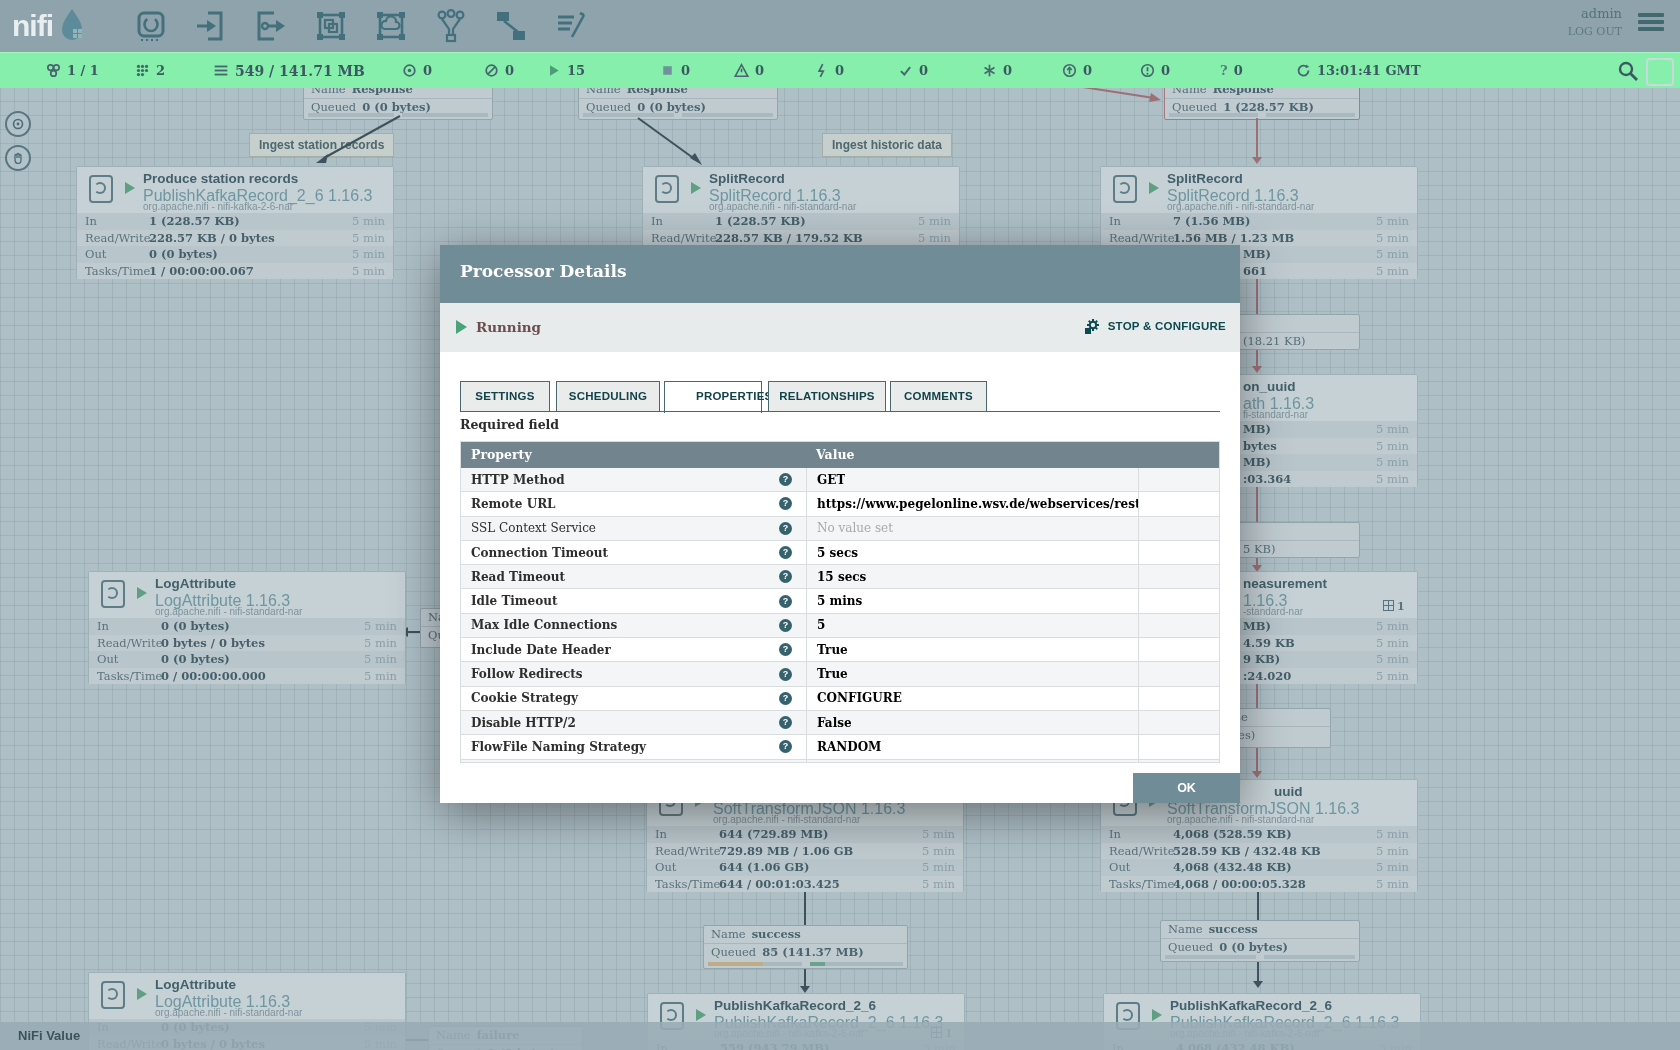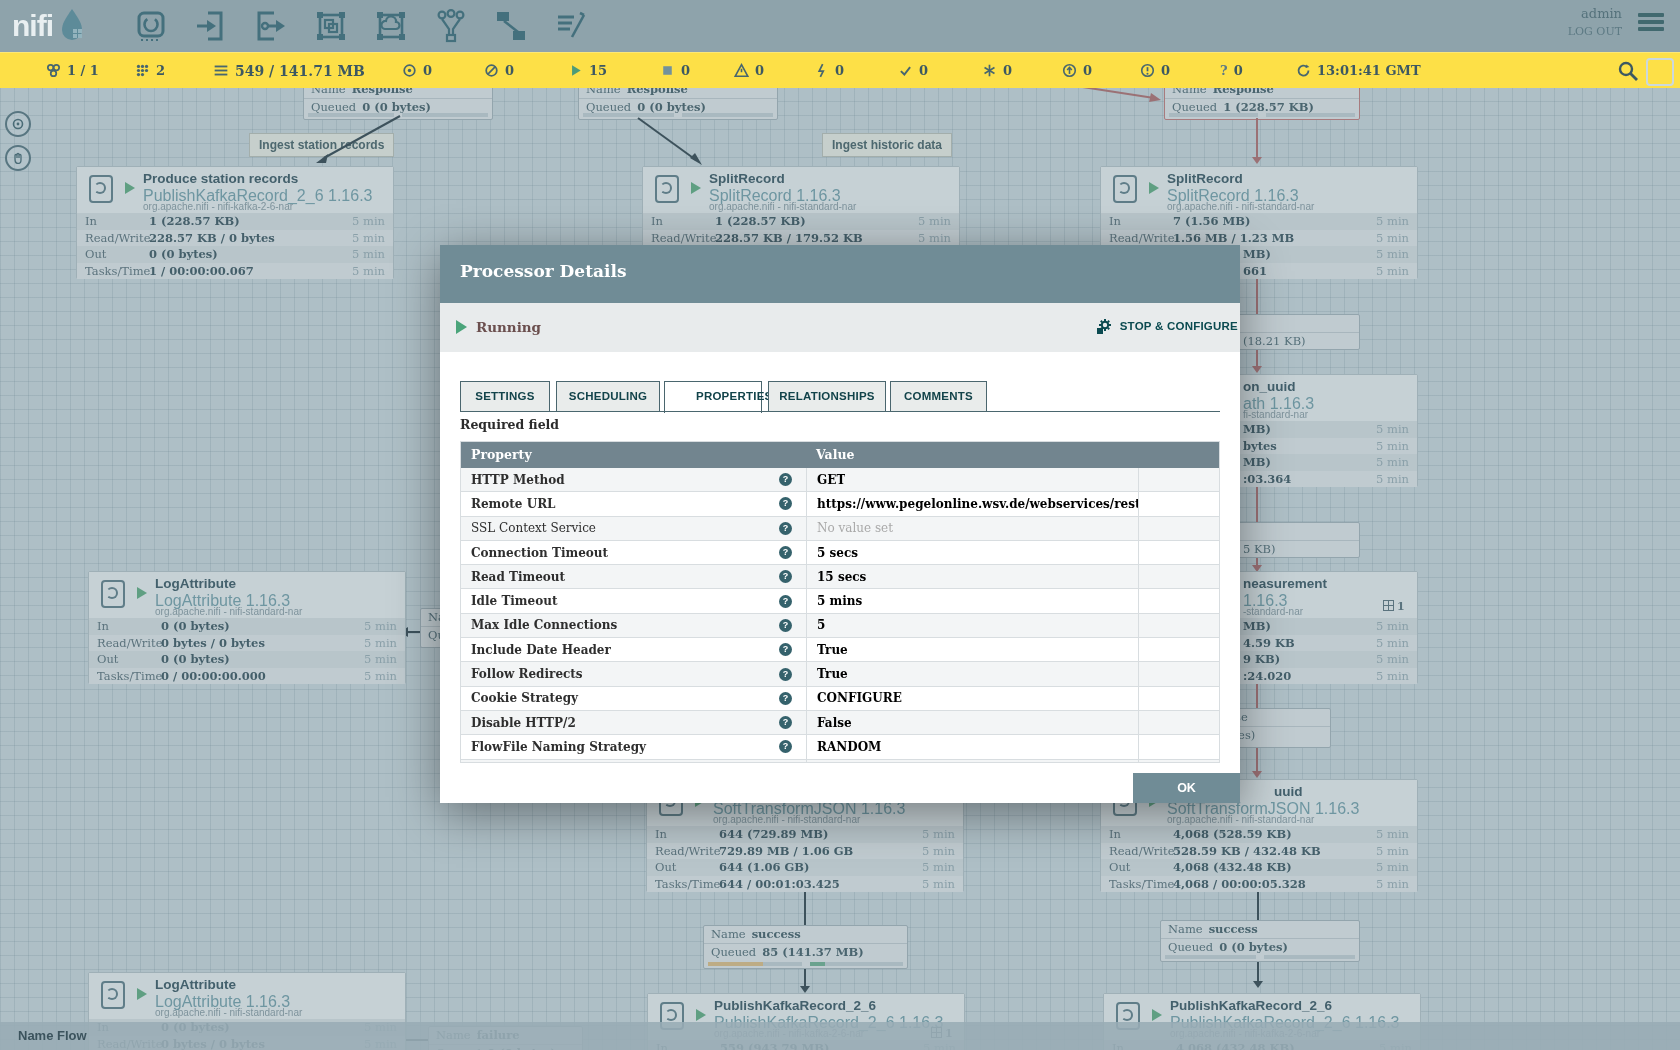--- a/index.html
+++ b/index.html
@@ -11,21 +11,21 @@
   #logo{position:absolute;left:12px;top:7px;display:flex;align-items:flex-end;}
   #logo .nifi{font-size:30px;font-weight:bold;color:#e9eff1;letter-spacing:-1px;}
   #logo svg{margin-left:6px;}
   .tbico{position:absolute;top:9px;width:34px;height:34px;color:#44707d;cursor:grab;}
   #userbox{position:absolute;right:58px;top:6px;text-align:right;color:#4a6a74;}
   #userbox .usr{font-size:13px;color:#55727c;}
   #userbox .lo{font-size:11px;margin-top:4px;color:#5d7a84;cursor:pointer;}
   #burger{position:absolute;right:16px;top:13px;width:26px;height:22px;cursor:pointer;}
   #burger i{display:block;height:4px;background:#41696f;margin-bottom:3px;border-radius:1px;}
   
-  #statusbar{position:absolute;left:0;top:52px;width:1680px;height:35px;background:#fde047;
+  #statusbar{position:absolute;left:0;top:52px;width:1680px;height:35px;background:#86efac;
     border-top:1px solid rgba(255,255,255,.25);}
   .sbitem{position:absolute;top:0;height:35px;display:flex;align-items:center;gap:6px;color:#47666f;}
   .sbitem b{font-family:"DejaVu Serif",serif;font-size:13px;color:#3c5862;font-weight:bold;}
   .sbtime{font-family:"DejaVu Serif",serif;font-size:13px;color:#3c5862;font-weight:bold;}
   .sbq{font-family:"DejaVu Serif",serif;font-size:14px;color:#3c5862;font-weight:bold;}
   #sb-search{position:absolute;right:40px;top:6px;width:24px;height:24px;color:#3c5862;cursor:pointer;}
   #sb-square{position:absolute;right:6px;top:5px;width:24px;height:24px;border:2px solid #cbd8dc;
     border-radius:4px;cursor:pointer;}
   
   #canvas{position:absolute;left:0;top:87px;width:1680px;height:963px;background-color:#aebfc6;
@@ -88,21 +88,21 @@
   #dialog{position:absolute;left:440px;top:245px;width:800px;height:558px;background:#fff;
     box-shadow:0 10px 45px rgba(0,0,0,.42);}
   #dlg-header{position:absolute;left:0;top:0;right:0;height:58px;background:#708c96;}
   #dlg-title{position:absolute;left:20px;top:16px;font-family:"DejaVu Serif",serif;font-weight:bold;
     font-size:17px;color:#ffffff;}
   #dlg-status{position:absolute;left:0;top:58px;right:0;height:49px;background:#e8ebec;}
   #dlg-status .rtri{position:absolute;left:16px;top:17px;width:0;height:0;border-left:11px solid #4aa47a;
     border-top:7px solid transparent;border-bottom:7px solid transparent;}
   #dlg-status .rtxt{position:absolute;left:36px;top:16px;font-family:"DejaVu Serif",serif;font-weight:bold;
     font-size:13.5px;color:#6b4f4e;}
-  #dlg-action{position:absolute;right:2px;top:15px;display:flex;align-items:center;gap:8px;cursor:pointer;justify-content:flex-end;}
+  #dlg-action{position:absolute;right:14px;top:15px;display:flex;align-items:center;gap:8px;cursor:pointer;justify-content:flex-end;}
   #dlg-action span{font-size:11.5px;font-weight:bold;color:#0b4a50;letter-spacing:.02em;}
   .tab{position:absolute;top:136px;height:31px;box-sizing:border-box;background:#e9eceb;
     border:1px solid #4a666e;color:#12434a;font-size:11.5px;font-weight:bold;text-align:center;
     line-height:29px;letter-spacing:.02em;cursor:pointer;}
   .tab.active{background:#fff;border-bottom:none;height:32px;cursor:default;padding-left:31px;}
   #tabline{position:absolute;left:20px;top:166px;width:760px;height:1px;background:#4a666e;}
   #reqnote{position:absolute;left:20px;top:172px;font-family:"DejaVu Serif",serif;font-weight:bold;
     font-size:12.5px;color:#2b2b2b;}
   #ptable{position:absolute;left:20px;top:196px;width:760px;height:322px;overflow:hidden;
     border:1px solid #d8dde0;box-sizing:border-box;}
@@ -590,21 +590,21 @@
         </svg>
       <b>0</b>
       </span>
     <span class="sbitem" style="left:484px;">
       <svg width="15" height="15" viewBox="0 0 13 13">
           <circle cx="6.5" cy="6.5" r="4.6" fill="none" stroke="currentColor" stroke-width="1.5"></circle>
           <line x1="3.2" y1="9.8" x2="9.8" y2="3.2" stroke="currentColor" stroke-width="1.5"></line>
         </svg>
       <b>0</b>
       </span>
-    <span class="sbitem" style="left:568px;">
+    <span class="sbitem" style="left:546px;">
       <svg width="15" height="15" viewBox="0 0 13 13">
           <polygon points="3.5,2 11,6.5 3.5,11" fill="#4d9b78"></polygon>
         </svg>
       <b>15</b>
       </span>
     <span class="sbitem" style="left:660px;">
       <svg width="15" height="15" viewBox="0 0 13 13">
           <rect x="2.8" y="2.8" width="7.4" height="7.4" fill="#72919c"></rect>
         </svg>
       <b>0</b>
@@ -666,21 +666,21 @@
       <span class="sbtime">13:01:41 GMT</span>
       </span>
     <svg id="sb-search" viewBox="0 0 24 24">
         <circle cx="10" cy="10" r="6" fill="none" stroke="currentColor" stroke-width="2.4"></circle>
         <line x1="14.5" y1="14.5" x2="21" y2="21" stroke="currentColor" stroke-width="2.8"></line>
       </svg>
     <div id="sb-square"></div>
   </div>
 
   <div id="bottombar">
-    <span class="bc">Name Flow</span>
+    <span class="bc">NiFi Value</span>
   </div>
 
   <div id="dialog">
     <div id="dlg-header">
       <span id="dlg-title">Processor Details</span>
     </div>
     <div id="dlg-status">
       <span class="rtri"></span>
       <span class="rtxt">Running</span>
       <div id="dlg-action">

